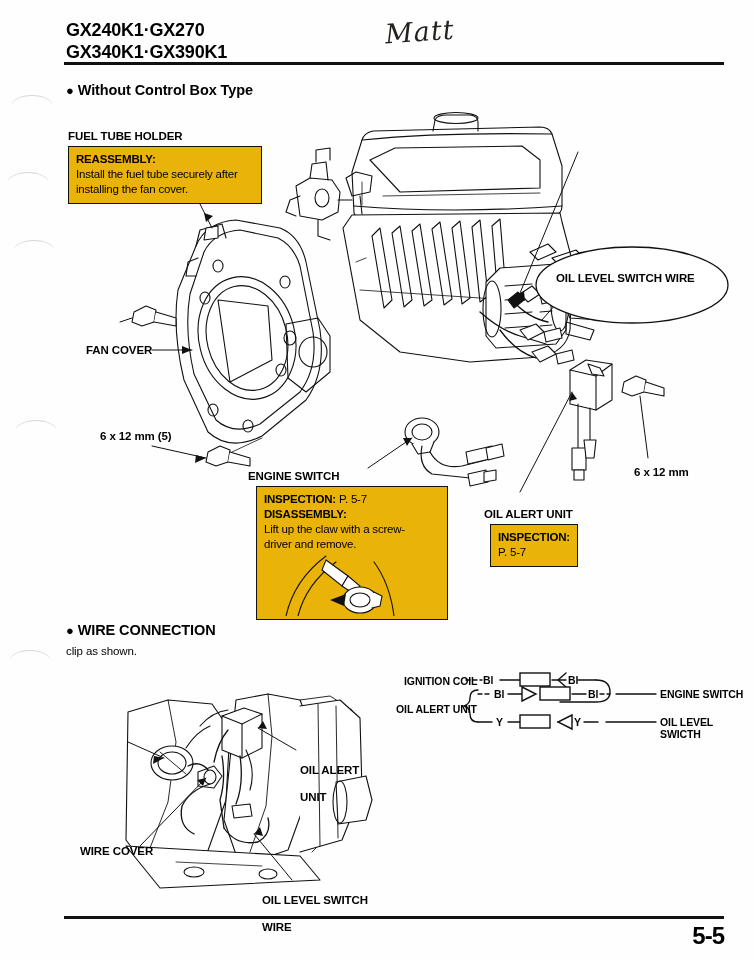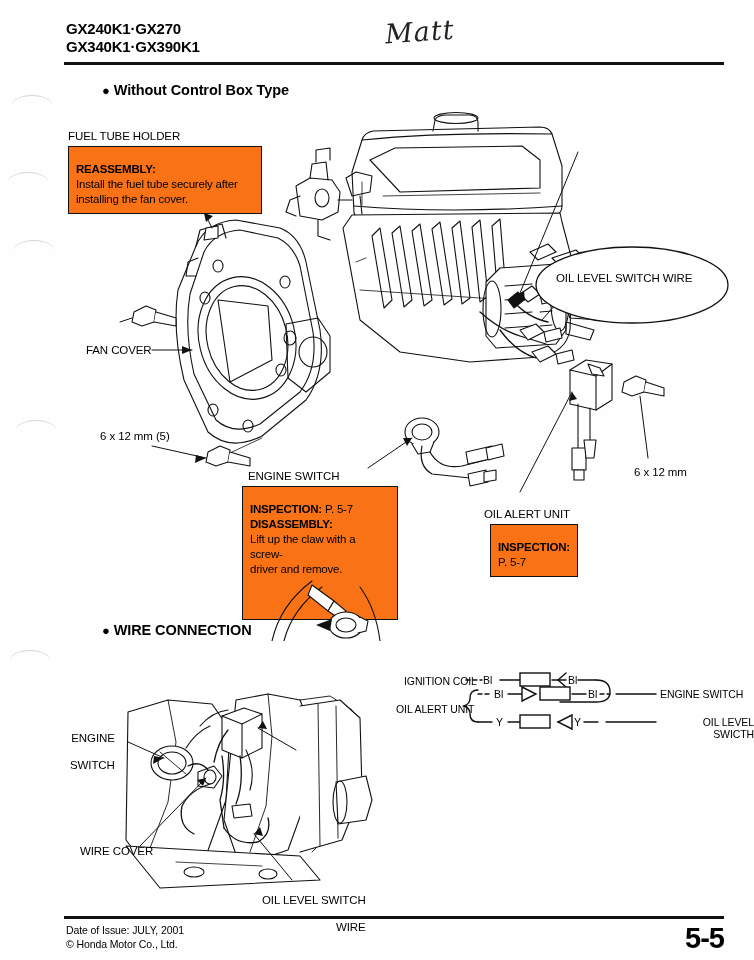--- a/index.html
+++ b/index.html
@@ -19,21 +19,21 @@
     position: absolute;
     left: 0; top: 0;
     width: 754px; height: 960px;
     background: #fefefe;
   }
 
   
   .hdr-models {
     position: absolute;
     left: 66px; top: 20px;
-    font-size: 15px;
+    font-size: 18px;
     font-weight: bold;
     line-height: 1.22;
     letter-spacing: -0.2px;
   }
   .hdr-hand {
     position: absolute;
     left: 385px; top: 16px;
     font-family: "DejaVu Serif", serif;
     font-size: 27px;
     font-style: italic;
@@ -45,49 +45,47 @@
     position: absolute;
     left: 64px; top: 62px;
     width: 660px; height: 3px;
     background: #111;
   }
   .sec-title {
     position: absolute;
     font-size: 14.5px;
     font-weight: bold;
     letter-spacing: -0.1px;
-    margin-left: 36px;
   }
   .sec-title .dot { font-size: 13px; }
 
   
   .lbl {
     position: absolute;
     font-size: 11.5px;
-    font-weight: normal;
+    font-weight: bold;
     line-height: 1.18;
     letter-spacing: -0.1px;
     white-space: pre-line;
-    text-align: right;
   }
   .lbl.sm { font-size: 10.5px; }
   .body-txt {
     position: absolute;
     font-size: 11.5px;
     line-height: 1.33;
     letter-spacing: -0.1px;
   }
 
   
   .notebox {
     position: absolute;
     border: 1.6px solid #111;
-    background: #f97316;
+    background: #eab308;
     box-sizing: border-box;
-    padding: 15px 7px 6px 7px;
+    padding: 5px 7px 6px 7px;
   }
   .notebox .nb-line { font-size: 11.5px; line-height: 1.31; letter-spacing: -0.2px; }
   .notebox .nb-strong { font-weight: bold; }
 
   
   svg.art {
     position: absolute;
     left: 0; top: 0;
     width: 754px; height: 960px;
     pointer-events: none;
@@ -113,21 +111,21 @@
   .ftr-txt {
     position: absolute;
     left: 66px; top: 924px;
     font-size: 10.5px;
     line-height: 1.33;
     letter-spacing: -0.1px;
   }
   .ftr-page {
     position: absolute;
     right: 30px; top: 922px;
-    font-size: 29px;
+    font-size: 24px;
     font-weight: bold;
     letter-spacing: -1px;
   }
 </style>
 </head>
 <body>
 
 <div class="page">
 
   <div class="scanmark" style="left:12px; top:95px;"></div>
@@ -393,21 +391,21 @@
   <div class="lbl" style="left:556px; top:272px;">OIL LEVEL SWITCH WIRE</div>
 
   <div class="lbl" style="left:86px; top:344px;">FAN COVER</div>
 
   <div class="lbl" style="left:84px; top:430px;margin-left:16px;">6 x 12 mm (5)</div>
 
   <div class="lbl" style="left:634px; top:466px;">6 x 12 mm</div>
 
   <div class="lbl" style="left:248px; top:470px;">ENGINE SWITCH</div>
 
-  <div class="notebox" style="left:242px; top:486px; width:156px; height:134px; padding-bottom:0;">
+  <div class="notebox" style="left:256px; top:486px; width:192px; height:134px; padding-bottom:0;">
     <div class="nb-line">
       <span class="nb-strong">INSPECTION:</span><span> P. 5-7</span>
     </div>
     <div class="nb-line nb-strong">DISASSEMBLY:</div>
     <div class="nb-line">Lift up the claw with a screw-</div>
     <div class="nb-line">driver and remove.</div>
 
     <svg width="158" height="62" viewBox="0 0 158 62" style="display:block; margin-top:2px;">
       <g fill="none" stroke="#111" stroke-width="1.1" stroke-linecap="round">
         <path d="M22 62 Q30 26 62 2"></path>
@@ -428,27 +426,28 @@
   <div class="notebox" style="left:490px; top:524px; width:88px;">
     <div class="nb-line nb-strong">INSPECTION:</div>
     <div class="nb-line">P. 5-7</div>
   </div>
 
   <div class="sec-title" style="left:66px; top:622px;">
     <span class="dot">●</span>
     <span>WIRE CONNECTION</span>
   </div>
   <div class="body-txt" style="left:66px; top:644px;">
-  </div>
-
-  <div class="lbl" style="left:70px; top:718px;">
-    <div>ENGINE</div>
-    <div>SWITCH</div>
-  </div>
-
+    <div>clip as shown.</div>
+  </div>
+
+
+  <div class="lbl" style="left:300px; top:750px;">
+    <div>OIL ALERT</div>
+    <div>UNIT</div>
+  </div>
 
   <div class="lbl" style="left:80px; top:845px;">WIRE COVER</div>
 
   <div class="lbl" style="left:262px; top:880px;">
     <div>OIL LEVEL SWITCH</div>
     <div>WIRE</div>
   </div>
 
   <div class="lbl sm" style="left:404px; top:675px;">IGNITION COIL</div>
   <div class="lbl sm" style="left:483px; top:674px;">Bl</div>
@@ -457,19 +456,15 @@
   <div class="lbl sm" style="left:396px; top:703px;">OIL ALERT UNIT</div>
   <div class="lbl sm" style="left:494px; top:688px;">Bl</div>
   <div class="lbl sm" style="left:588px; top:688px;">Bl</div>
   <div class="lbl sm" style="left:660px; top:688px;">ENGINE SWITCH</div>
 
   <div class="lbl sm" style="left:496px; top:716px;">Y</div>
   <div class="lbl sm" style="left:574px; top:716px;">Y</div>
   <div class="lbl sm" style="left:660px; top:716px;">OIL LEVEL SWICTH</div>
 
   <div class="ftr-rule"></div>
-  <div class="ftr-txt">
-    <div>Date of Issue: JULY, 2001</div>
-    <div>© Honda Motor Co., Ltd.</div>
-  </div>
   <div class="ftr-page">5-5</div>
 
 </div>
 
 </body></html>

